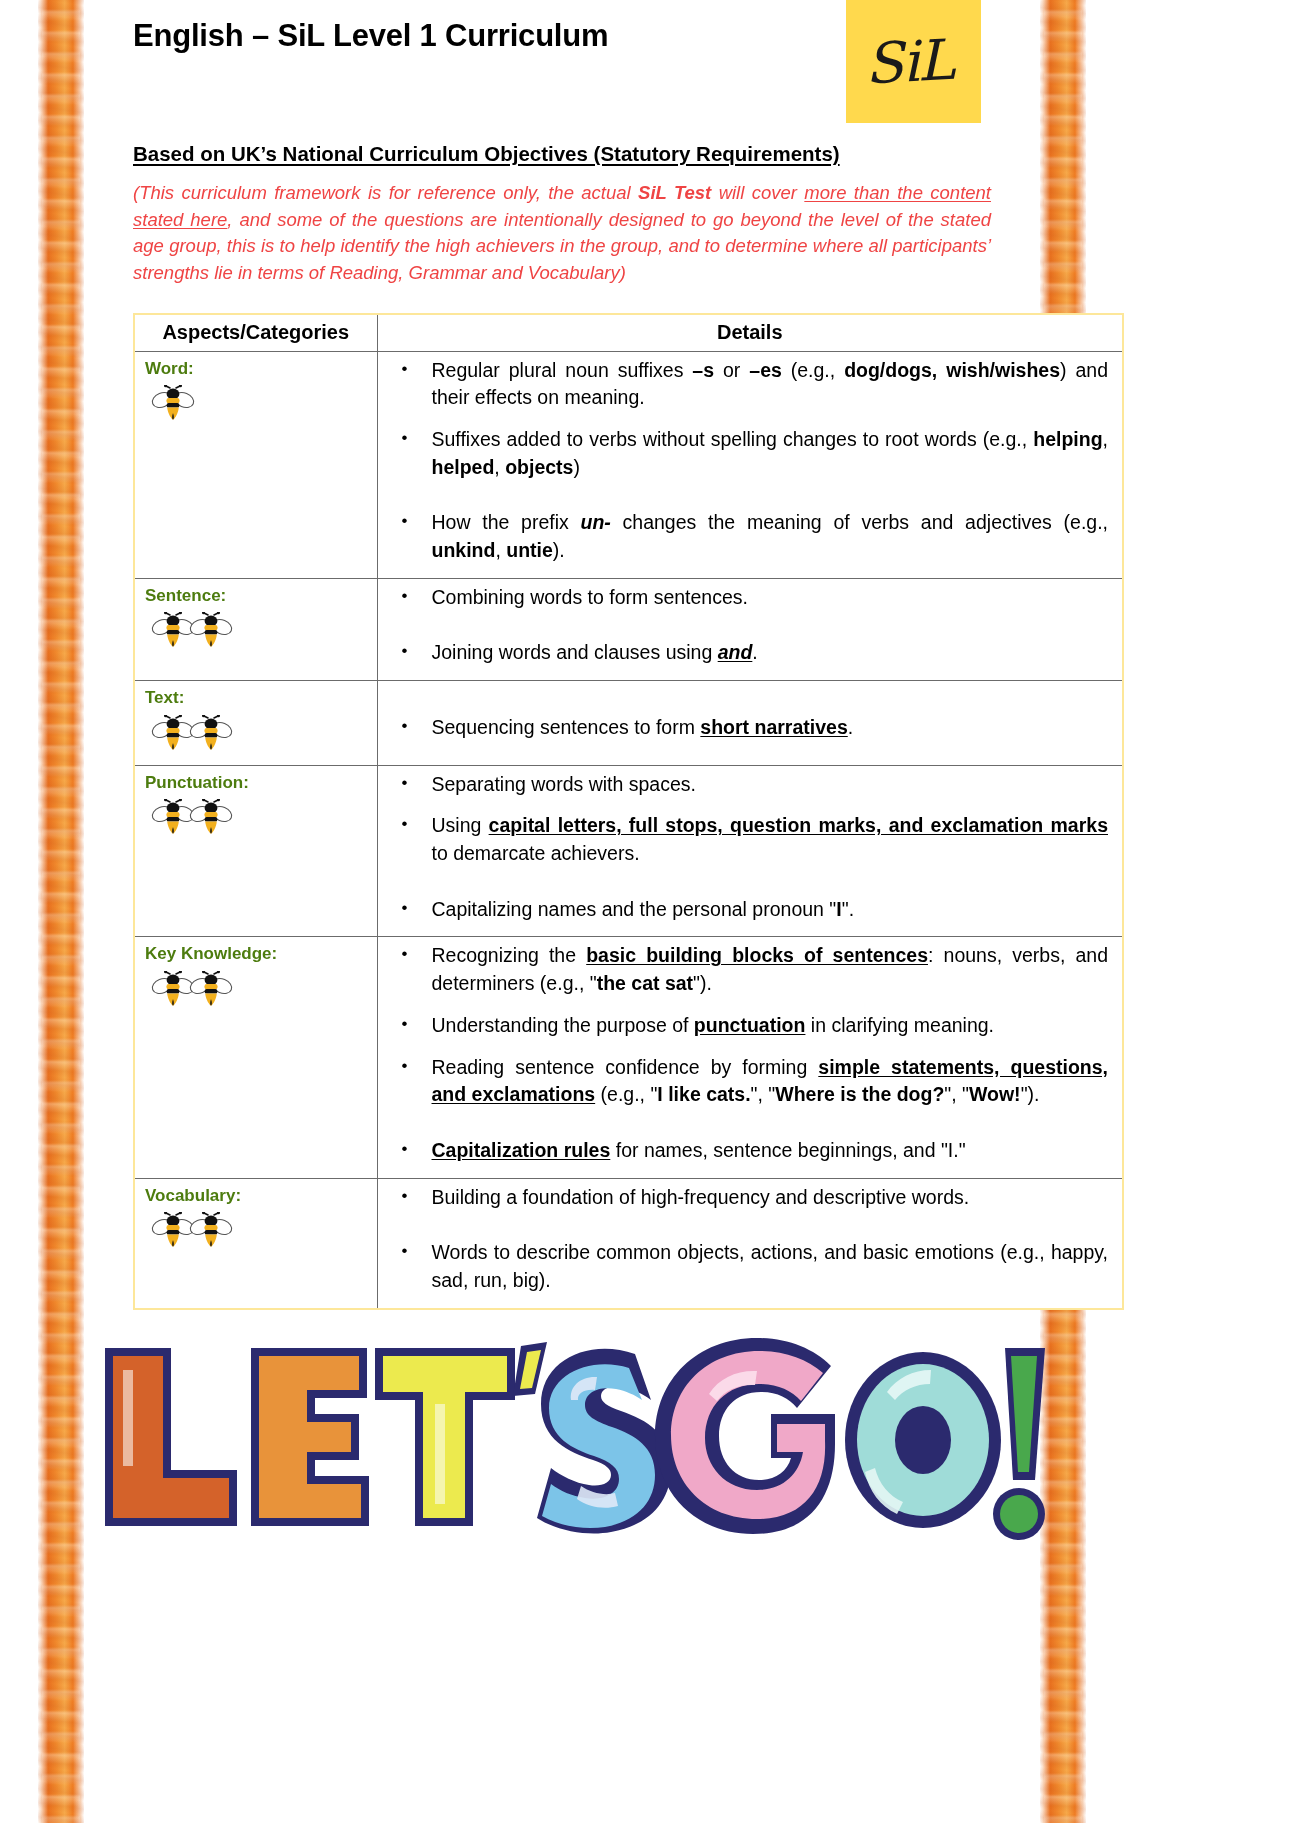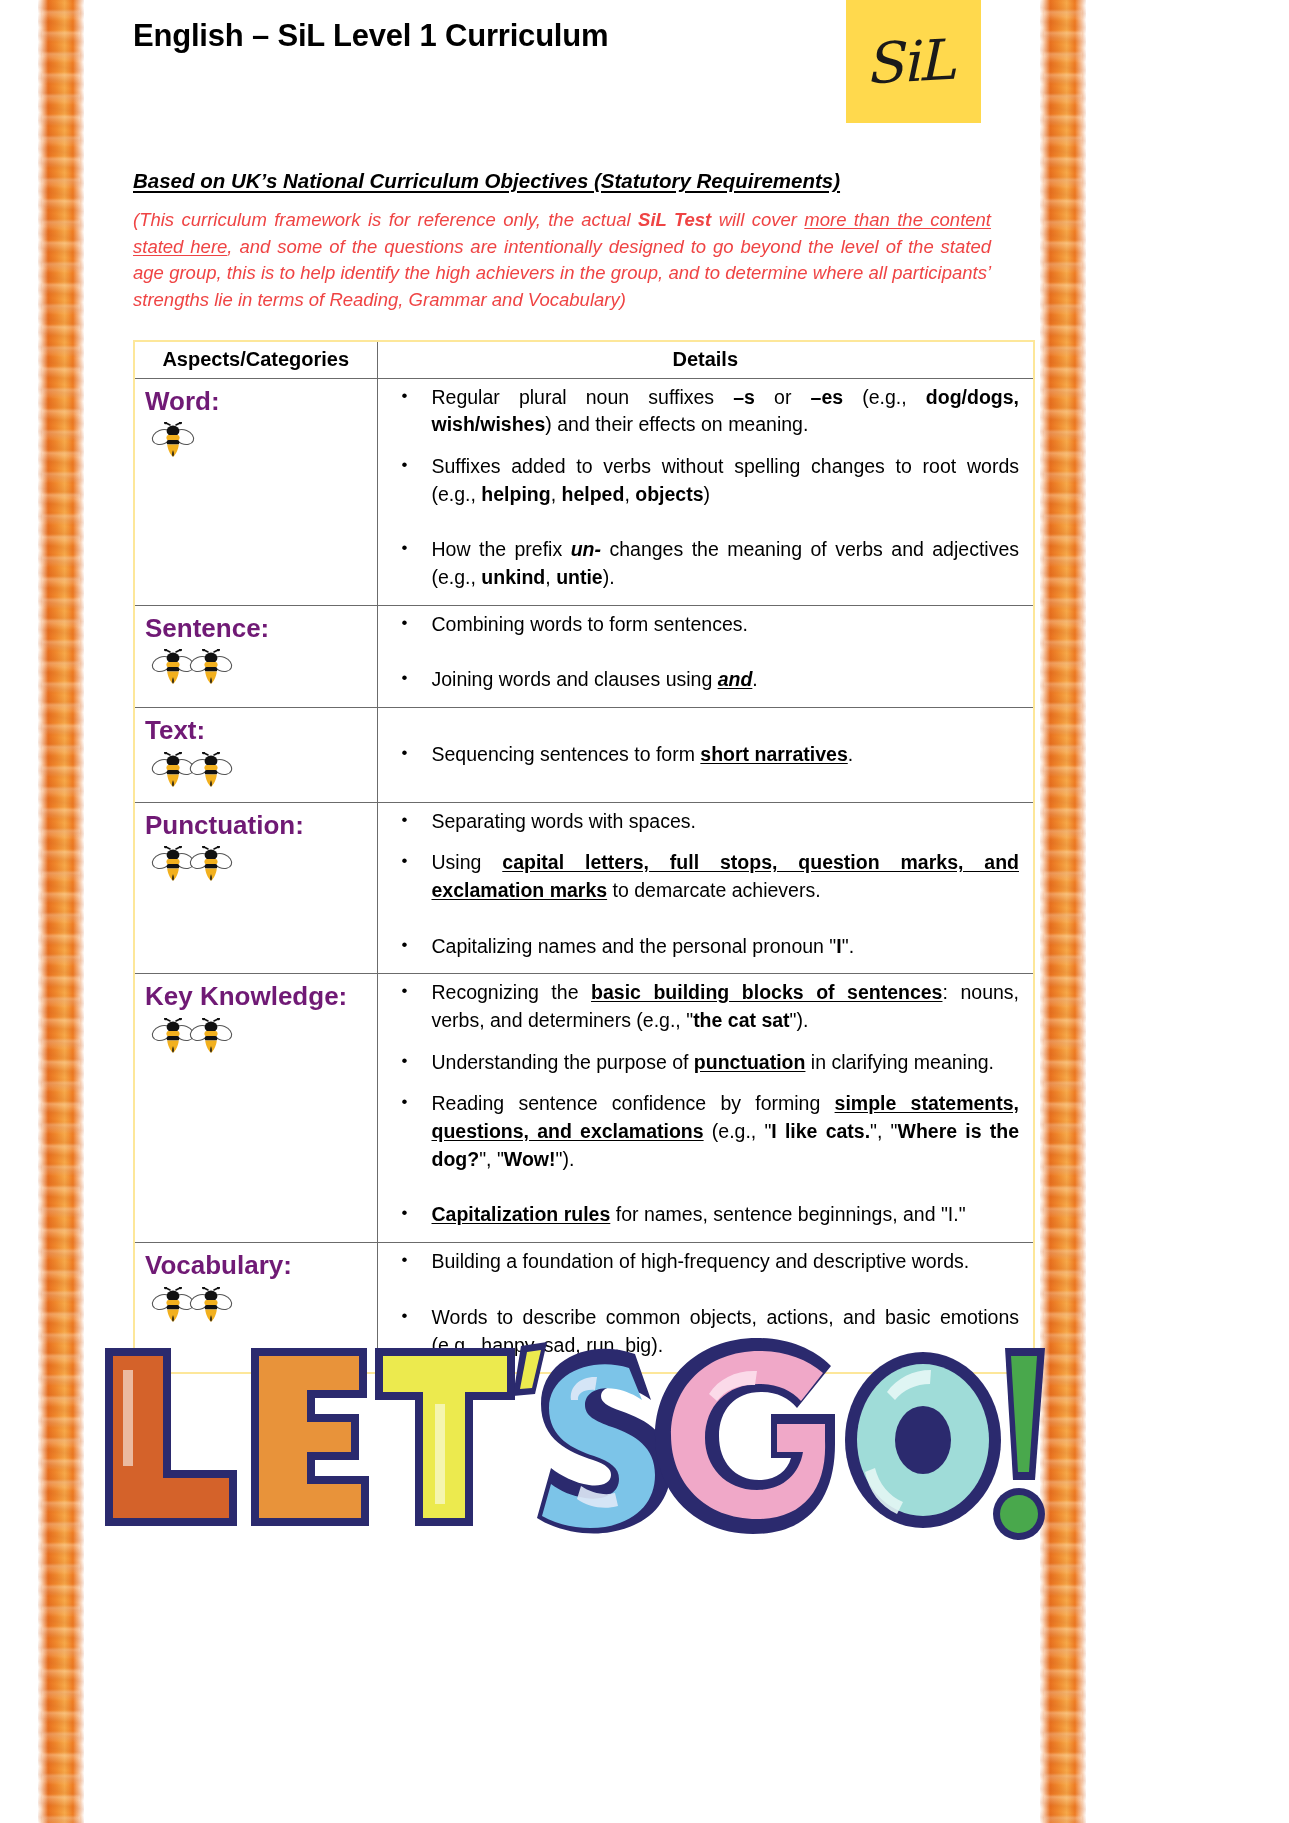--- a/index.html
+++ b/index.html
@@ -108,46 +108,45 @@
     font-family: "DejaVu Serif", serif;
     font-size: 56px;
     font-style: italic;
     color: #1a1a1a;
     letter-spacing: -2px;
     transform: rotate(-3deg) skewX(-4deg);
   }
 
   
   .based-on {
-    margin-top: 51px;
+    margin-top: 24px;
     font-size: 20.5px;
     font-weight: bold;
     text-decoration: underline;
     text-underline-offset: 3px;
     color: #000;
-    font-style: italic;
   }
 
   
   .note {
     margin-top: 14px;
     font-size: 18.5px;
     font-style: italic;
     line-height: 1.44;
     color: #ef4444;
     text-align: justify;
     width: 858px;
   }
   .note b { font-weight: bold; font-style: italic; }
   .note u { text-decoration: underline; text-underline-offset: 2px; }
 
   
   .curric-table {
     margin-top: 26px;
-    width: 902px;
+    width: 991px;
     border-collapse: collapse;
     border: 2px solid #fde79a;
     background: #fff;
   }
   .curric-table th,
   .curric-table td {
     border: 1px solid #6b6b6b;
     vertical-align: top;
     padding: 0;
   }
@@ -161,23 +160,23 @@
   .col-aspect { width: 243px; }
   .col-details { width: auto; }
 
   .th-aspect { text-align: center !important; }
 
   td.cat-cell {
     padding: 8px 6px 10px 10px;
     width: 243px;
   }
   .cat-label {
-    font-size: 26px;
+    font-size: 17px;
     font-weight: bold;
-    color: #701a75;
+    color: #4d7c0f;
     line-height: 1.1;
   }
   .bee-row {
     margin-top: 7px;
     display: flex;
     gap: 0px;
     align-items: flex-start;
     padding-left: 6px;
   }
 

